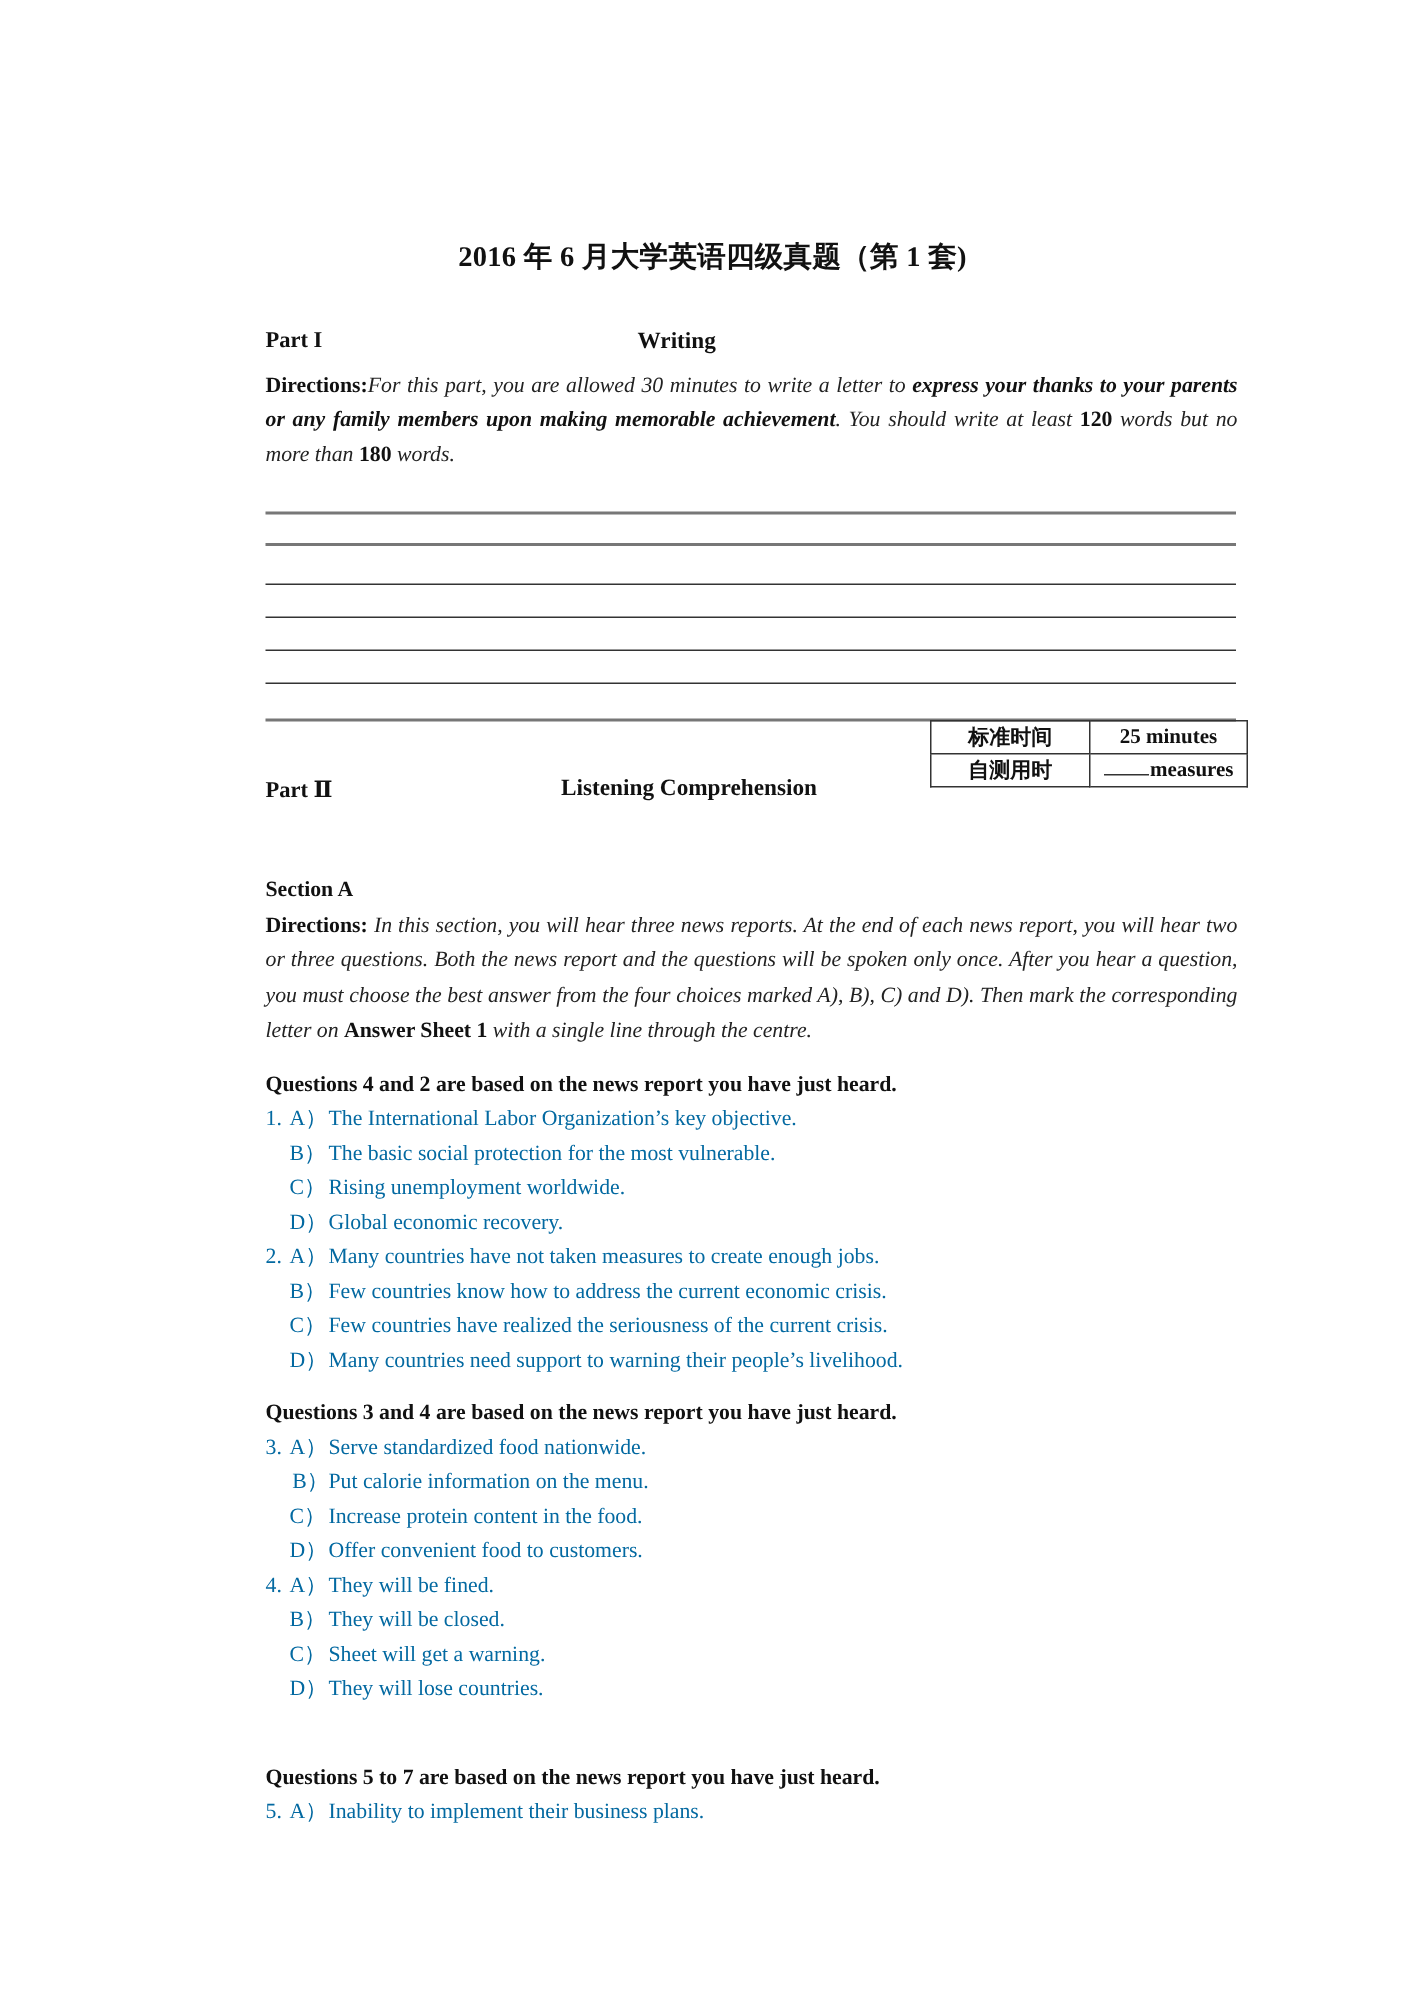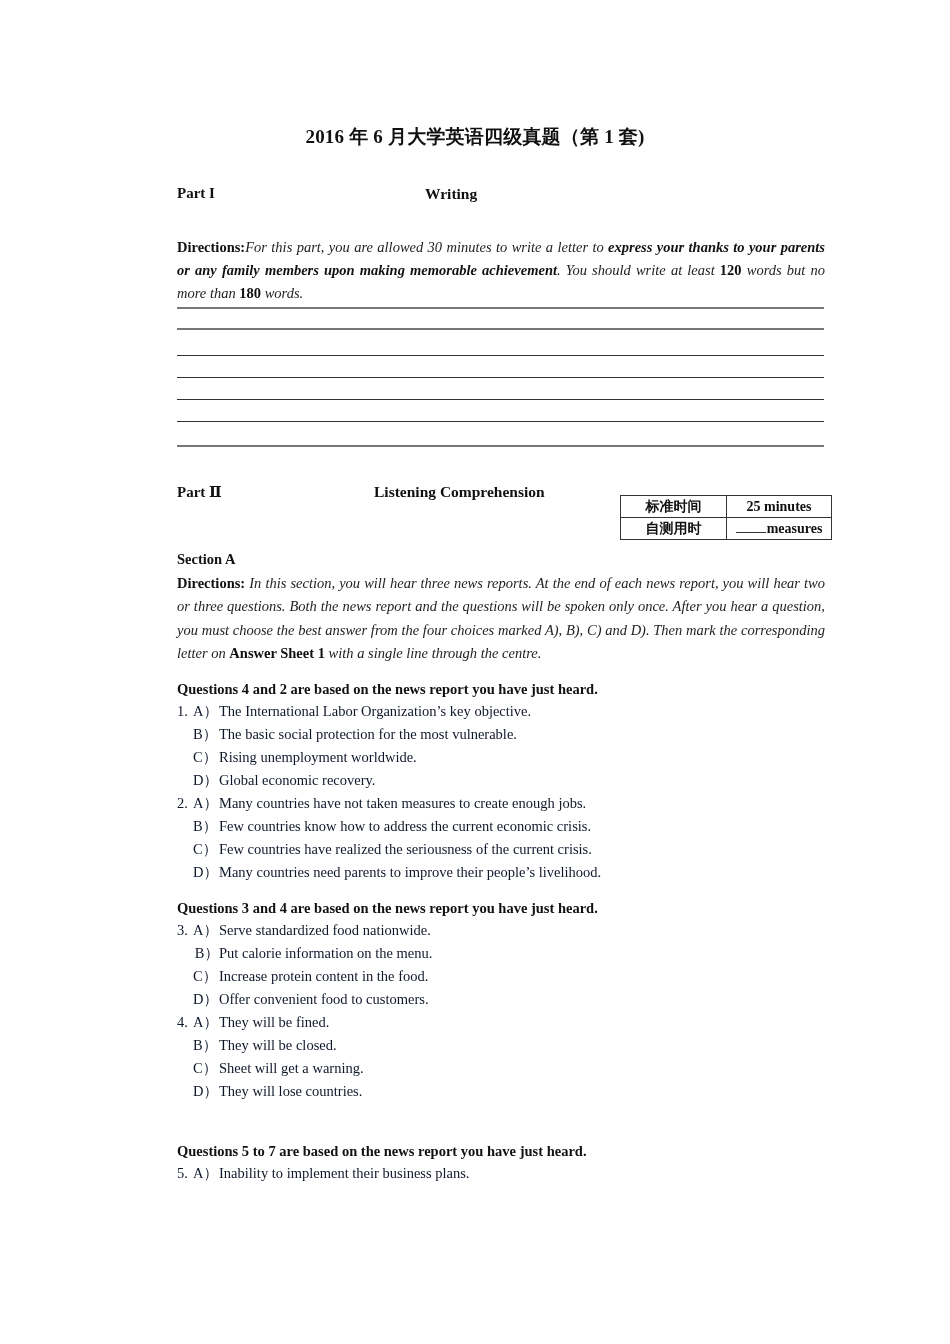--- a/index.html
+++ b/index.html
@@ -1,50 +1,50 @@
 <!DOCTYPE html>
 <html><head>
 <meta charset="utf-8">
 <style>
   html, body { margin: 0; padding: 0; background: #ffffff; }
   body { width: 950px; height: 1344px; position: relative; overflow: hidden;
          font-family: "Liberation Serif", "DejaVu Serif", serif; color: #111; }
-  .abs { position: absolute; }
+  .abs { position: absolute; margin-top: 34px; }
   .title { top: 124px; left: 0; width: 950px; text-align: center; font-size: 19px; font-weight: bold; letter-spacing: 0.2px; }
   .part-label { font-size: 15px; font-weight: bold; }
   .part-title { font-size: 15.5px; font-weight: bold; }
   .directions { left: 177px; width: 648px; font-size: 14.5px; line-height: 23px; text-align: justify; }
   .directions .lead { font-weight: bold; font-style: normal; }
   .directions .it { font-style: italic; color: #222; }
   .directions .b { font-weight: bold; }
   .directions .bi { font-weight: bold; font-style: italic; }
   .rule { left: 177px; width: 647px; height: 0; border-top: 1.5px solid #333; }
   .rule.grey { border-top: 2px solid #777; }
-  table.timebox { position: absolute; left: 620px; top: 495px; border-collapse: collapse; font-size: 14px; padding-left: 27px; }
+  table.timebox { position: absolute; left: 620px; top: 480px; border-collapse: collapse; font-size: 14px; padding-left: 27px; }
   table.timebox td { border: 1.5px solid #333; height: 21px; padding: 0 6px; text-align: center; font-weight: bold; }
   table.timebox td.c1 { width: 93px; font-family: "DejaVu Sans", sans-serif; font-size: 14px; }
   table.timebox td.c2 { width: 92px; }
   .blank { display: inline-block; width: 30px; border-bottom: 1.5px solid #333; margin-right: 1px; }
   .section-title { left: 177px; top: 551px; font-size: 14.5px; font-weight: bold; }
   .qgroup-head { left: 177px; font-size: 14.5px; font-weight: bold; }
-  .opt { left: 177px; font-size: 14.5px; color: #0f172a; white-space: nowrap; }
+  .opt { left: 177px; font-size: 14.5px; color: #0369a1; white-space: nowrap; }
   .opt .num { display: inline-block; width: 16px; }
   .opt .letter { display: inline-block; width: 26px; }
   .opt.sub { left: 193px; }
   .opt.sub .letter { width: 26px; }
 </style>
 </head>
 <body>
 
 <div class="abs title">2016 年 6 月大学英语四级真题（第 1 套)</div>
 
 <div class="abs part-label" style="left:177px; top:185px;">Part I</div>
 <div class="abs part-title" style="left:425px; top:185px;">Writing</div>
 
-<div class="abs directions" style="top:236px;">
+<div class="abs directions" style="top:212px;">
   <span class="lead">Directions:</span><span class="it">For this part, you are allowed 30 minutes to write a letter to </span><span class="bi">express your thanks to your parents or any family members upon making memorable achievement</span><span class="it">. You should write at least </span><span class="b">120</span><span class="it"> words but no more than </span><span class="b">180</span><span class="it"> words.</span>
 </div>
 
 <div class="abs rule grey" style="top:307px;"></div>
 <div class="abs rule grey" style="top:328px;"></div>
 <div class="abs rule" style="top:355px;"></div>
 <div class="abs rule" style="top:377px;"></div>
 <div class="abs rule" style="top:399px;"></div>
 <div class="abs rule" style="top:421px;"></div>
 <div class="abs rule grey" style="top:445px;"></div>
@@ -74,21 +74,21 @@
 <div class="abs qgroup-head" style="top:681px;">Questions 4 and 2 are based on the news report you have just heard.</div>
 
 <div class="abs opt" style="top:702px;"><span class="num">1.</span><span class="letter">A）</span><span>The International Labor Organization’s key objective.</span></div>
 <div class="abs opt sub" style="top:725px;"><span class="letter">B）</span><span>The basic social protection for the most vulnerable.</span></div>
 <div class="abs opt sub" style="top:748px;"><span class="letter">C）</span><span>Rising unemployment worldwide.</span></div>
 <div class="abs opt sub" style="top:771px;"><span class="letter">D）</span><span>Global economic recovery.</span></div>
 
 <div class="abs opt" style="top:794px;"><span class="num">2.</span><span class="letter">A）</span><span>Many countries have not taken measures to create enough jobs.</span></div>
 <div class="abs opt sub" style="top:817px;"><span class="letter">B）</span><span>Few countries know how to address the current economic crisis.</span></div>
 <div class="abs opt sub" style="top:840px;"><span class="letter">C）</span><span>Few countries have realized the seriousness of the current crisis.</span></div>
-<div class="abs opt sub" style="top:863px;"><span class="letter">D）</span><span>Many countries need parents to improve their people’s livelihood.</span></div>
+<div class="abs opt sub" style="top:863px;"><span class="letter">D）</span><span>Many countries need support to warning their people’s livelihood.</span></div>
 
 <div class="abs qgroup-head" style="top:900px;">Questions 3 and 4 are based on the news report you have just heard.</div>
 
 <div class="abs opt" style="top:921px;"><span class="num">3.</span><span class="letter">A）</span><span>Serve standardized food nationwide.</span></div>
 <div class="abs opt sub" style="top:944px;text-align:right;"><span class="letter">B）</span><span>Put calorie information on the menu.</span></div>
 <div class="abs opt sub" style="top:967px;"><span class="letter">C）</span><span>Increase protein content in the food.</span></div>
 <div class="abs opt sub" style="top:990px;"><span class="letter">D）</span><span>Offer convenient food to customers.</span></div>
 
 <div class="abs opt" style="top:1013px;"><span class="num">4.</span><span class="letter">A）</span><span>They will be fined.</span></div>
 <div class="abs opt sub" style="top:1036px;"><span class="letter">B）</span><span>They will be closed.</span></div>

